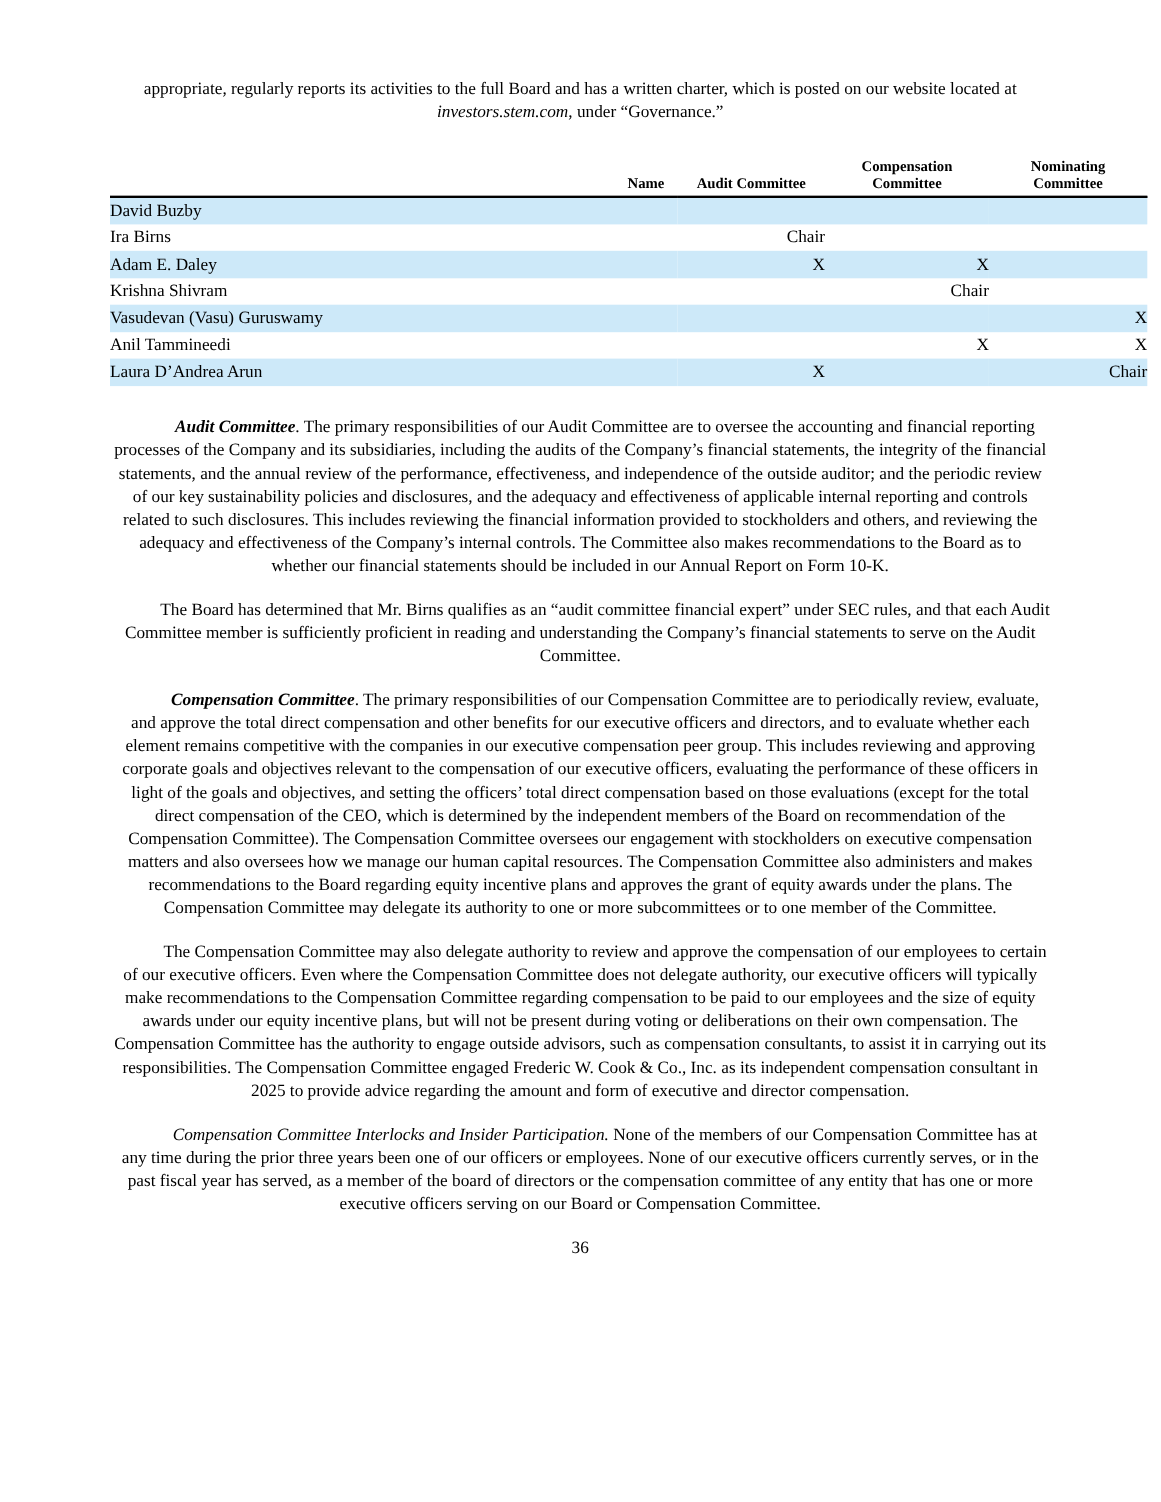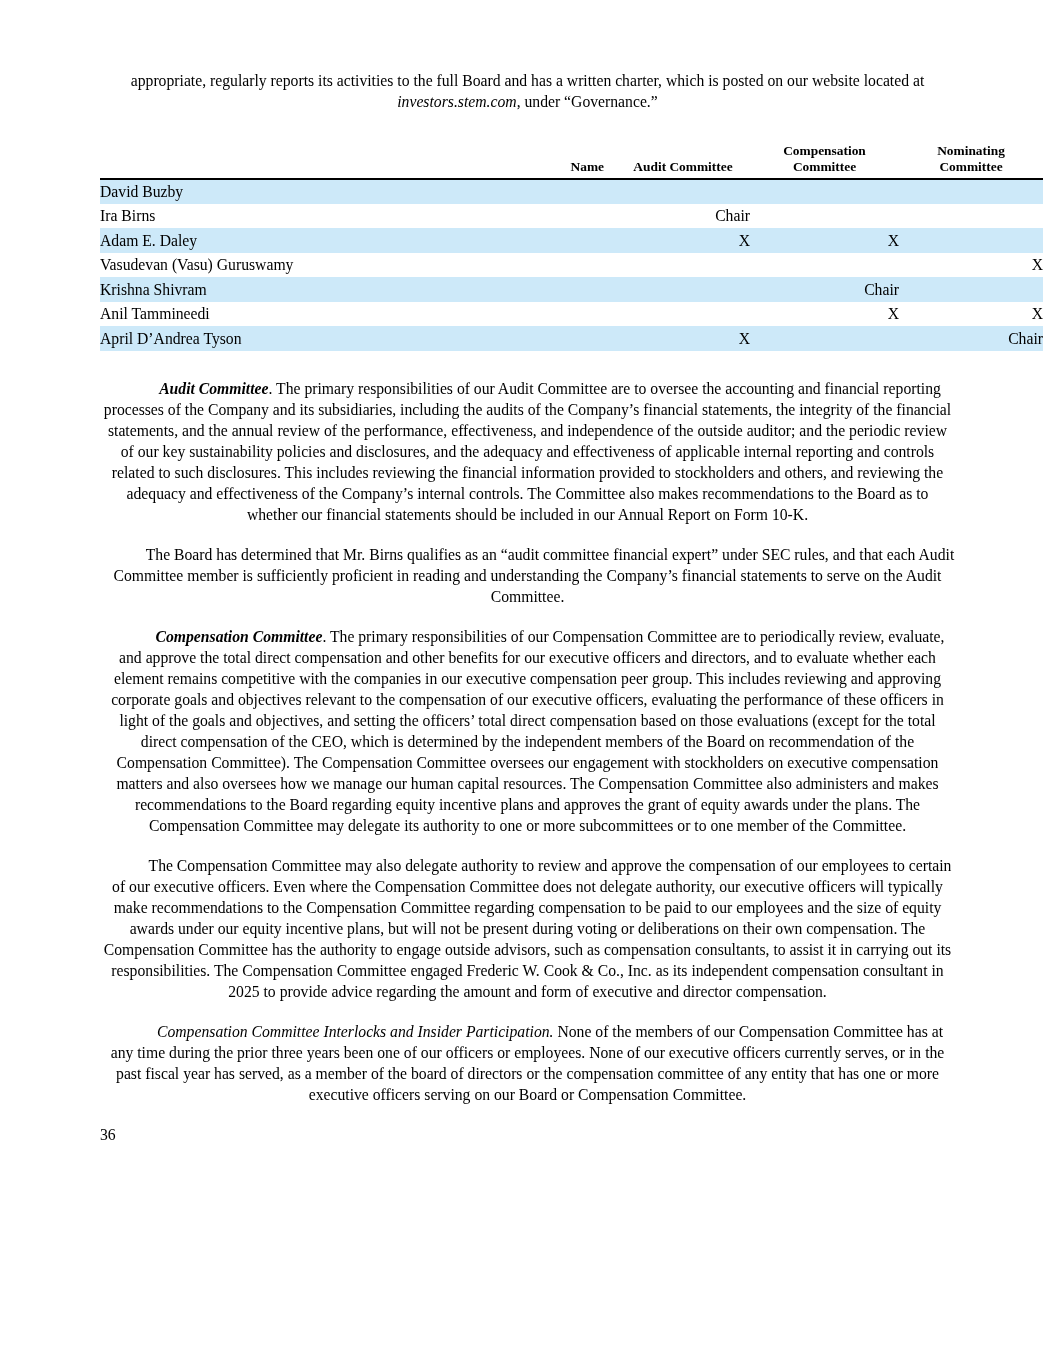--- a/index.html
+++ b/index.html
@@ -68,21 +68,21 @@
   table.committee-table tbody td {
     padding: 0;
     font-size: 15.7px;
     vertical-align: middle;
     margin-left: 46px;
   }
   td.name-cell { text-align: left; padding-left: 4px; }
   td.mark-cell { text-align: right; }
 
   .page-number {
-    text-align: left;
+    text-align: center;
     margin-top: 16px;
     text-indent: 0;
   }
 </style>
 </head>
 <body>
 
 <div class="page">
 
   <p class="continued">
@@ -112,39 +112,39 @@
         <td class="mark-cell"></td>
         <td class="mark-cell"></td>
       </tr>
       <tr>
         <td class="name-cell">Adam E. Daley</td>
         <td class="mark-cell">X</td>
         <td class="mark-cell">X</td>
         <td class="mark-cell"></td>
       </tr>
       <tr>
+        <td class="name-cell">Krishna Shivram</td>
+        <td class="mark-cell"></td>
+        <td class="mark-cell">Chair</td>
+        <td class="mark-cell"></td>
+      </tr>
+      <tr>
         <td class="name-cell">Vasudevan (Vasu) Guruswamy</td>
         <td class="mark-cell"></td>
         <td class="mark-cell"></td>
         <td class="mark-cell">X</td>
-      </tr>
-      <tr>
-        <td class="name-cell">Krishna Shivram</td>
-        <td class="mark-cell"></td>
-        <td class="mark-cell">Chair</td>
-        <td class="mark-cell"></td>
       </tr>
       <tr>
         <td class="name-cell">Anil Tammineedi</td>
         <td class="mark-cell"></td>
         <td class="mark-cell">X</td>
         <td class="mark-cell">X</td>
       </tr>
       <tr>
-        <td class="name-cell">April D’Andrea Tyson</td>
+        <td class="name-cell">Laura D’Andrea Arun</td>
         <td class="mark-cell">X</td>
         <td class="mark-cell"></td>
         <td class="mark-cell">Chair</td>
       </tr>
     </tbody>
   </table>
 
   <p>
     <span class="lead-bi">Audit Committee</span><span>. The primary responsibilities of our Audit Committee are to oversee the accounting and financial reporting processes of the Company and its subsidiaries, including the audits of the Company’s financial statements, the integrity of the financial statements, and the annual review of the performance, effectiveness, and independence of the outside auditor; and the periodic review of our key sustainability policies and disclosures, and the adequacy and effectiveness of applicable internal reporting and controls related to such disclosures. This includes reviewing the financial information provided to stockholders and others, and reviewing the adequacy and effectiveness of the Company’s internal controls. The Committee also makes recommendations to the Board as to whether our financial statements should be included in our Annual Report on Form 10-K.</span>
   </p>

